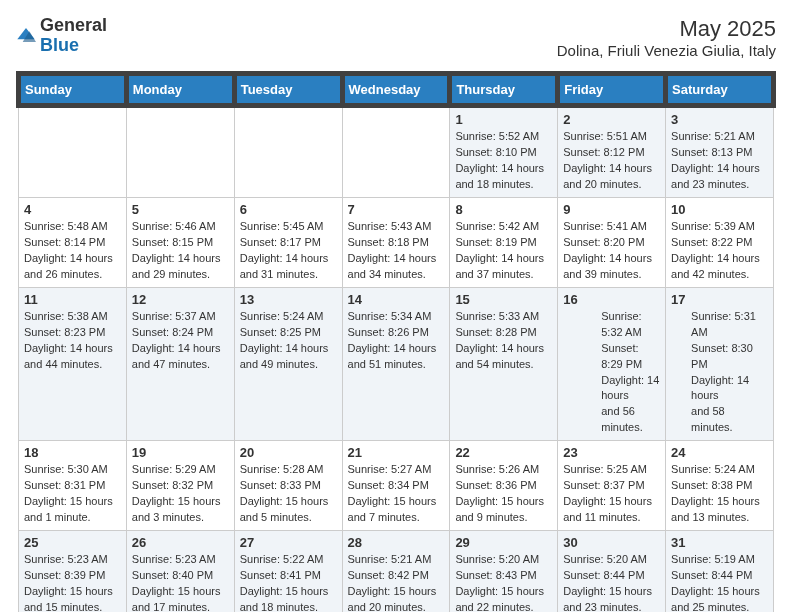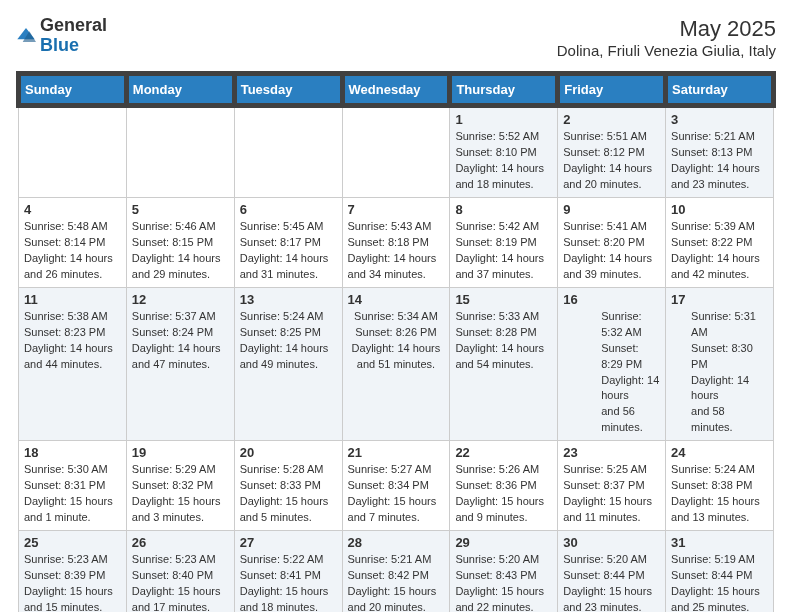--- a/index.html
+++ b/index.html
@@ -214,21 +214,21 @@
         </td>
         <td>
           <span class="day-number">13</span>
           <div class="cell-content" style="white-space: pre-line;">Sunrise: 5:24 AM
 Sunset: 8:25 PM
 Daylight: 14 hours
 and 49 minutes.</div>
         </td>
         <td>
           <span class="day-number">14</span>
-          <div class="cell-content" style="white-space: pre-line; text-align: center;">Sunrise: 5:34 AM
+          <div class="cell-content" style="white-space: pre-line;">Sunrise: 5:34 AM
 Sunset: 8:26 PM
 Daylight: 14 hours
 and 51 minutes.</div>
         </td>
         <td>
           <span class="day-number">15</span>
           <div class="cell-content" style="white-space: pre-line;">Sunrise: 5:33 AM
 Sunset: 8:28 PM
 Daylight: 14 hours
 and 54 minutes.</div>

